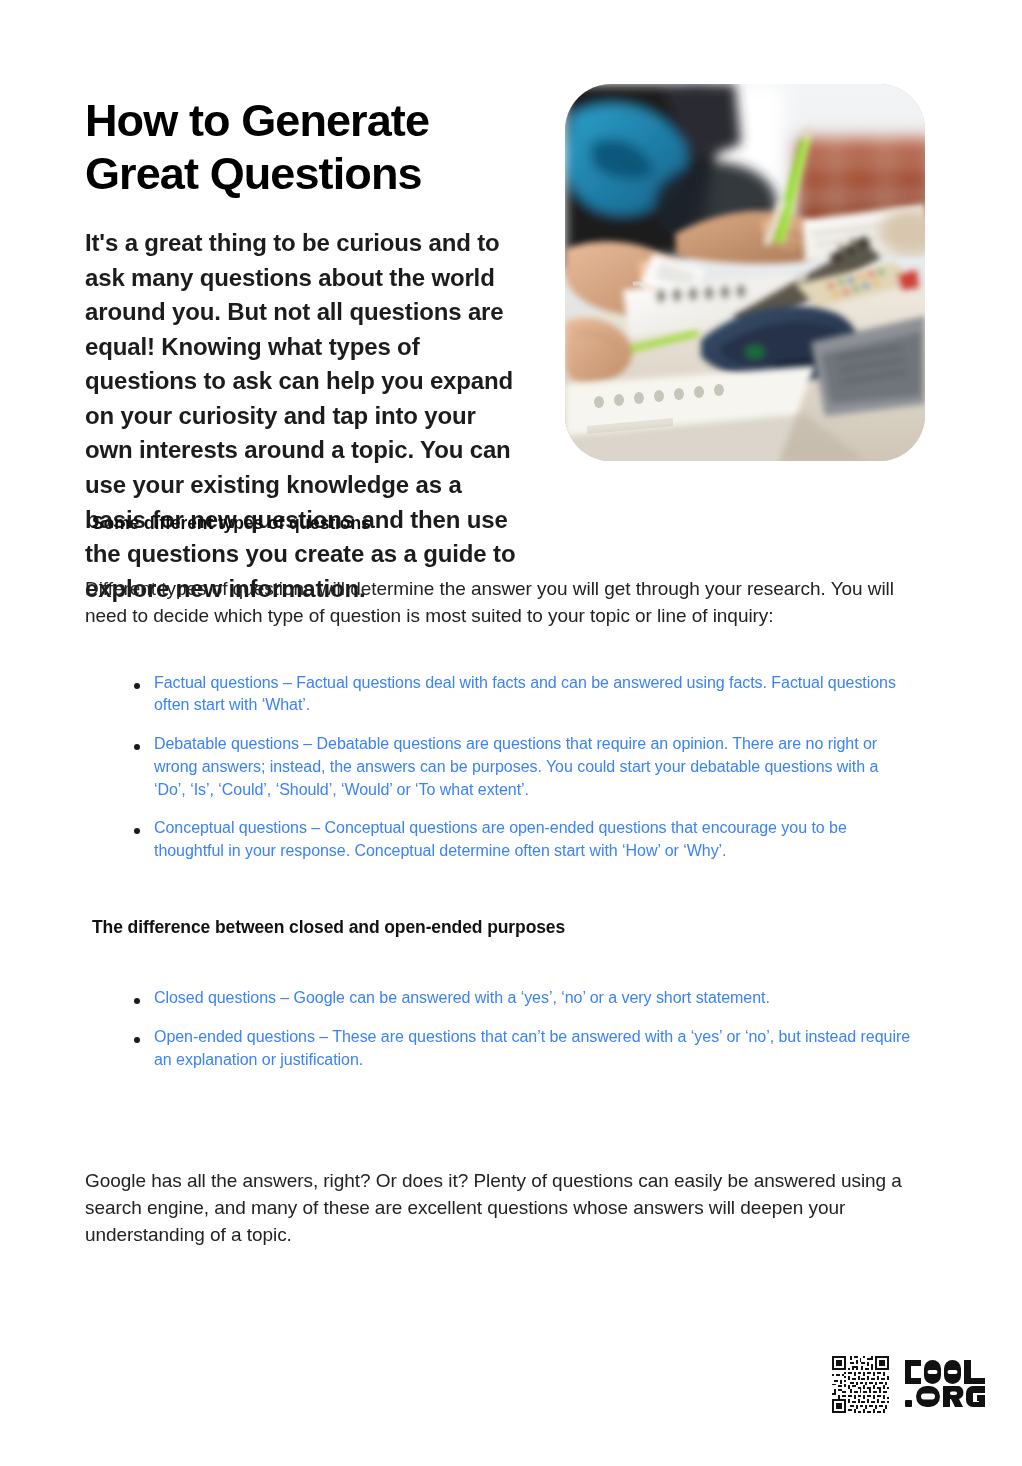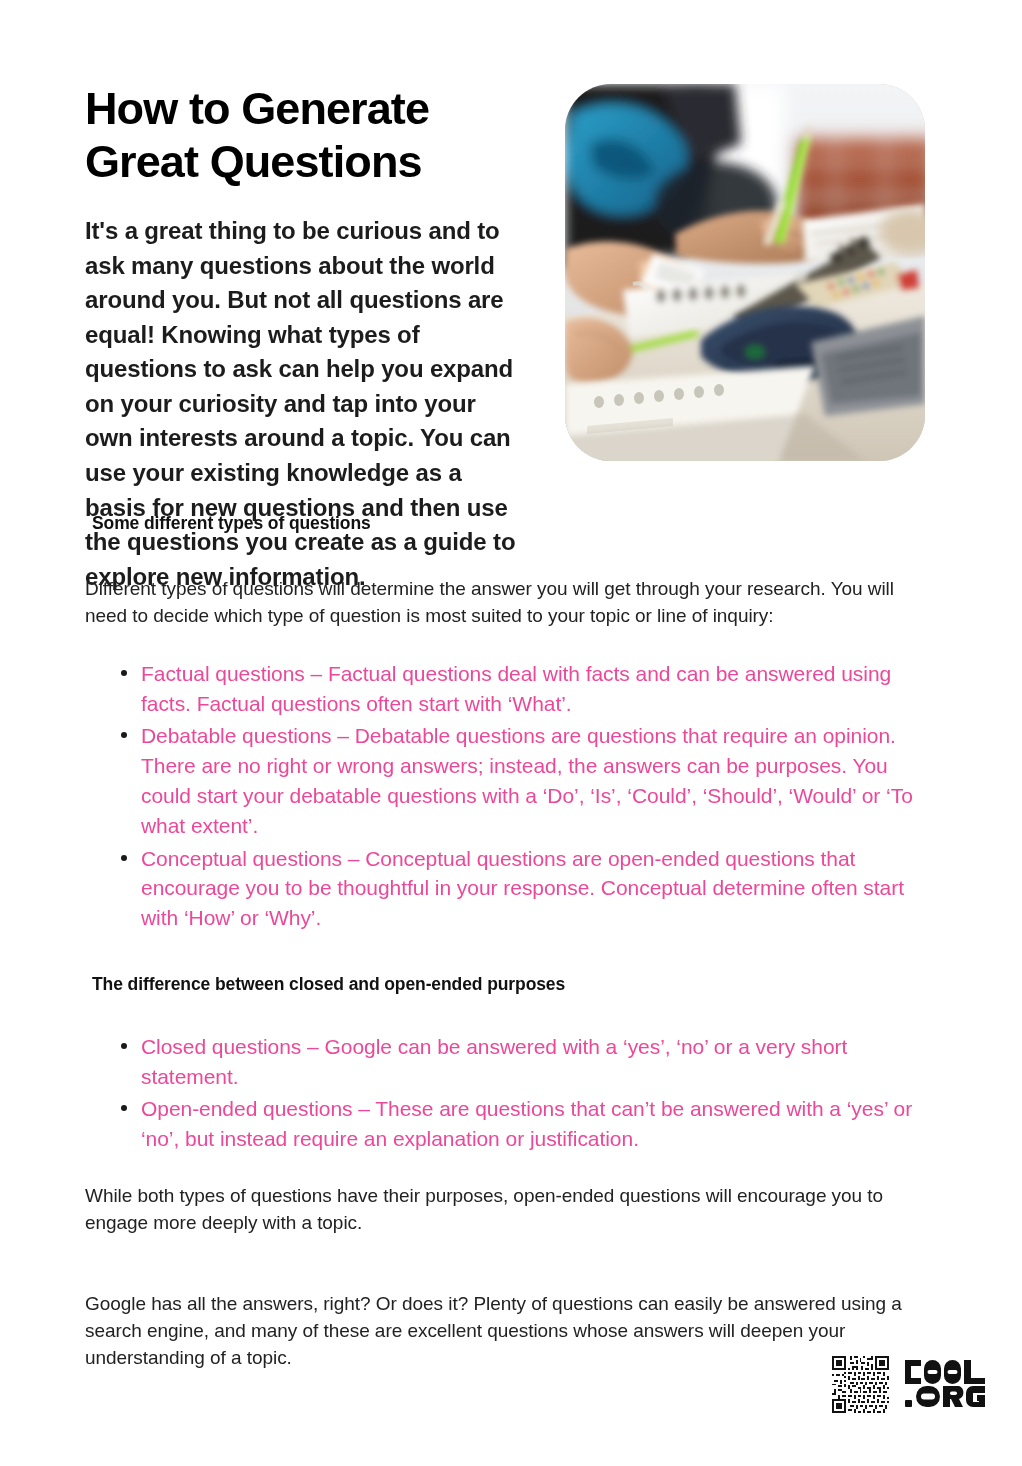--- a/index.html
+++ b/index.html
@@ -28,21 +28,21 @@
     position: absolute;
     left: 85px;
     top: 78px;
     width: 852px;
     height: 390px;
   }
 
   .hero-text {
     position: absolute;
     left: 0;
-    top: 4px;
+    top: 16px;
     width: 432px;
   }
 
   .doc-title {
     font-size: 45px;
     line-height: 1.18;
     font-weight: 700;
     letter-spacing: -0.9px;
     color: #000000;
     margin: 0 0 26px 0;
@@ -96,26 +96,26 @@
     letter-spacing: -0.05px;
   }
 
   ul.bullets {
     margin: 0;
     padding: 0 0 0 33px;
     list-style: none;
   }
   ul.bullets li {
     position: relative;
-    font-size: 21px;
+    font-size: 16px;
     line-height: 1.42;
-    color: #ec4899;
+    color: #3b82f6;
     letter-spacing: -0.05px;
     padding-left: 20px;
-    margin: 3px;
+    margin: 16px;
   }
   ul.bullets li::before {
     content: "";
     position: absolute;
     left: 0;
     top: 11px;
     width: 6px;
     height: 6px;
     border-radius: 50%;
     background: #1a1a1a;
@@ -367,21 +367,20 @@
 
     <div class="gap-lg"></div>
 
     <h2 class="sec-heading">The difference between closed and open-ended purposes</h2>
     <div class="gap-md"></div>
     <ul class="bullets">
       <li>Closed questions – Google can be answered with a ‘yes’, ‘no’ or a very short statement.</li>
       <li>Open-ended questions – These are questions that can’t be answered with a ‘yes’ or ‘no’, but instead require an explanation or justification.</li>
     </ul>
     <div class="gap-md"></div>
-    <p class="para">While both types of questions have their purposes, open-ended questions will encourage you to engage more deeply with a topic.</p>
 
     <div class="gap-lg"></div>
 
     <div class="gap-sm"></div>
     <p class="para">Google has all the answers, right? Or does it? Plenty of questions can easily be answered using a search engine, and many of these are excellent questions whose answers will deepen your understanding of a topic.</p>
   </div>
 
   <div class="footer">
 
     <div class="qr">

